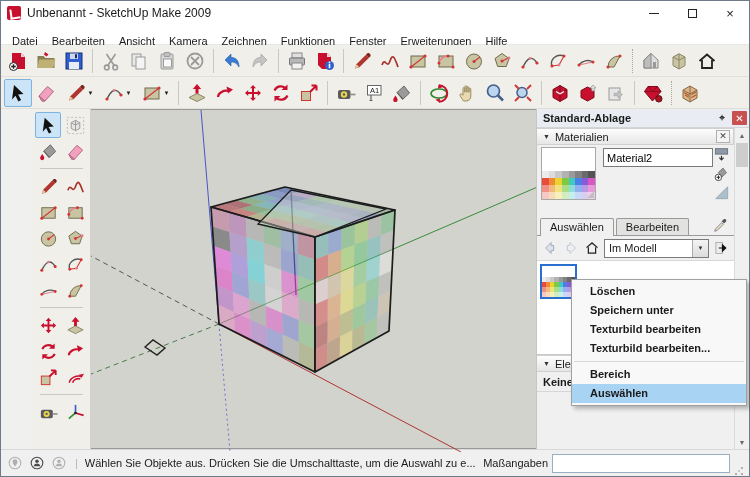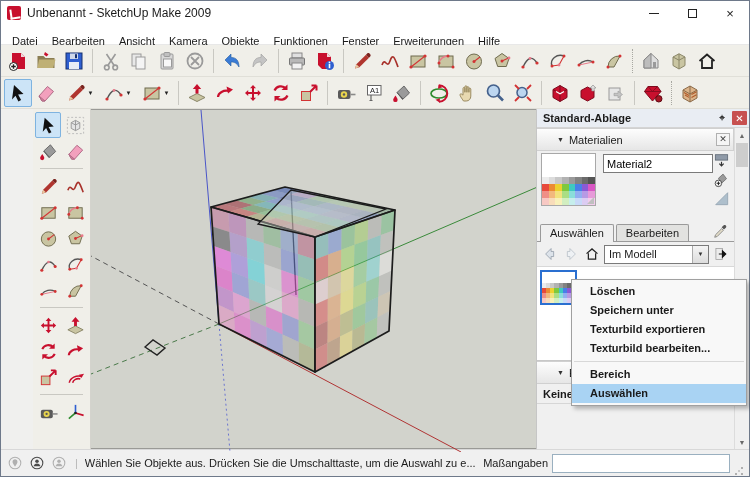--- a/index.html
+++ b/index.html
@@ -44,21 +44,21 @@
   .viewport { flex:1 1 auto; position:relative; background:#d2d3cc; border-top:1px solid #9a9a96; border-bottom:1px solid #9a9a96; }
   .viewport svg { position:absolute; inset:0; }
 
   
   .panel { width:213px; background:#f0f0f0; border-left:1px solid #c6c6c6; position:relative; flex:0 0 auto; }
   .panel-header { height:19px; background:#e9edf3; border-bottom:1px solid #d4d4d4; display:flex; align-items:center; padding:0 2px 0 6px; font-weight:bold; }
   .panel-header .ph-sp { margin-left:auto; }
   .pin-icon { width:14px; height:14px; display:flex; align-items:center; justify-content:center; font-size:10px; color:#333; }
   .tray-close { width:15px; height:14px; background:#c75050; color:#fff; display:flex; align-items:center; justify-content:center; font-size:10px; margin-left:3px; border-radius:1px; }
   .panel-body { position:absolute; left:0; right:15px; top:19px; bottom:0; }
-  .section-header { height:23px; background:linear-gradient(#fdfdfd,#e6e6e6); border:1px solid #d0d0d0; border-left:none; display:flex; align-items:center; padding:0 3px 0 20px; }
+  .section-header { height:17px; background:linear-gradient(#fdfdfd,#e6e6e6); border:1px solid #d0d0d0; border-left:none; display:flex; align-items:center; padding:0 3px 0 6px; }
   .sec-arrow { font-size:7px; margin-right:5px; color:#333; }
   .x-small { width:14px; height:13px; border:1px solid #b0b0b0; background:#f5f5f5; margin-left:auto; display:flex; align-items:center; justify-content:center; font-size:9px; color:#444; line-height:1; }
   .mat-content { height:70px; position:relative; }
   .preview { position:absolute; left:4px; top:2px; width:55px; height:53px; background:#fff; border:1px solid #a8a8a8; display:flex; flex-direction:column; }
   .preview .pv-white { flex:1; }
   .pal-row { display:flex; height:7px; flex:0 0 auto; }
   .pal-row span { flex:1; }
   .pv-grip { position:absolute; right:1px; bottom:1px; width:0; height:0; border-left:7px solid transparent; border-bottom:7px solid #c0c0c0; }
   .mat-name { position:absolute; left:66px; top:3px; width:110px; height:19px; border:1px solid #7a7a7a; background:#fff; font-size:11px; padding:0 3px; font-family:inherit; }
   .mc-icons { position:absolute; right:3px; top:0; display:flex; flex-direction:column; align-items:center; }
@@ -120,21 +120,21 @@
           <span class="glyph-close">×</span>
         </span>
     </span>
   </div>
 
   <div class="menubar" id="menubar">
       <span class="menu-item">Datei</span>
       <span class="menu-item">Bearbeiten</span>
       <span class="menu-item">Ansicht</span>
       <span class="menu-item">Kamera</span>
-      <span class="menu-item">Objekte</span>
+      <span class="menu-item">Zeichnen</span>
       <span class="menu-item">Funktionen</span>
       <span class="menu-item">Fenster</span>
       <span class="menu-item">Erweiterungen</span>
       <span class="menu-item">Hilfe</span>
     </div>
 
   <div class="toolbar" id="toolbar1">
       <span class="tb-btn">
         <svg viewBox="0 0 22 22">
           <path d="M5 3h9l4 4v12H9l-4-4z" fill="#c8102e"></path>
@@ -997,18 +997,18 @@
         <circle cx="2" cy="8" r="1" fill="#9a9a9a"></circle>
         <circle cx="5" cy="5" r="1" fill="#bdbdbd"></circle>
       </svg>
   </div>
 
 </div>
 
 <div class="ctx-menu" id="ctxmenu">
     <div class="ctx-item">Löschen</div>
     <div class="ctx-item">Speichern unter</div>
-    <div class="ctx-item">Texturbild exportieren</div>
+    <div class="ctx-item">Texturbild bearbeiten</div>
     <div class="ctx-item">Texturbild bearbeiten...</div>
     <div class="ctx-sep"></div>
     <div class="ctx-item">Bereich</div>
     <div class="ctx-item hl">Auswählen</div>
   </div>
 
 </body></html>

